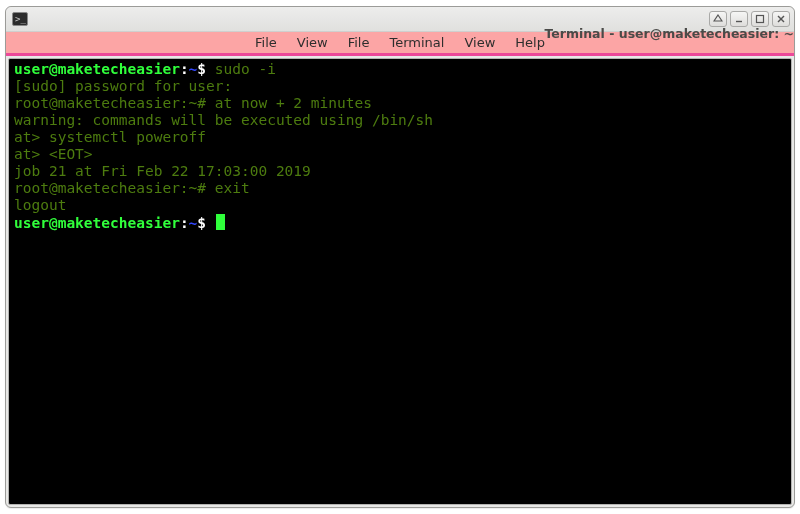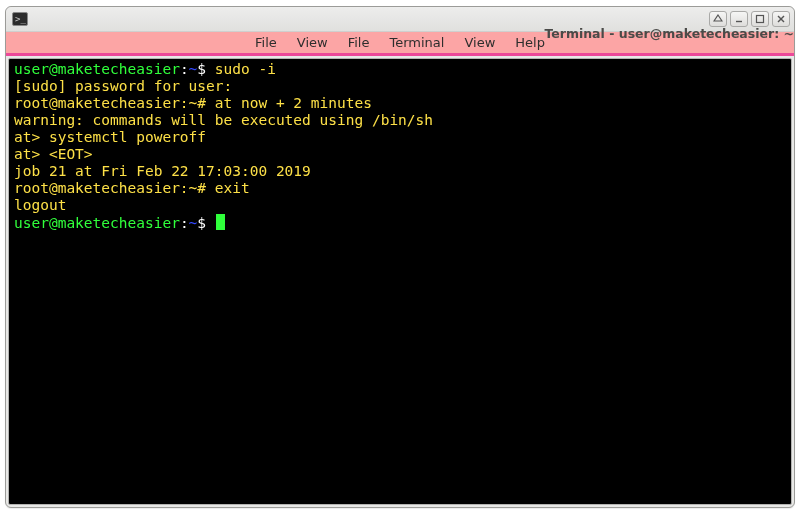--- a/index.html
+++ b/index.html
@@ -94,25 +94,25 @@
     border-radius: 2px;
     font-family: "DejaVu Sans Mono","Liberation Mono","Menlo",monospace;
     font-size: 14.5px;
     line-height: 17px;
     overflow: hidden;
     padding: 2px 5px 4px 5px;
     color: #d6d6d6;
     white-space: pre;
   }
   .line { display:block; }
-  .bold { font-weight: normal; }
+  .bold { font-weight: bold; }
   .green { color: #30ff3b; }
   .blue  { color: #3448ff; }
   .white { color: #ffffff; }
-  .gray  { color: #fde047; }
+  .gray  { color: #4d7c0f; }
   .cursor {
     display:inline-block;
     width: 9px; height: 16px;
     background:#2fff3b;
     vertical-align: -2px;
     margin-left: 1px;
   }
 </style>
 </head>
 <body>

